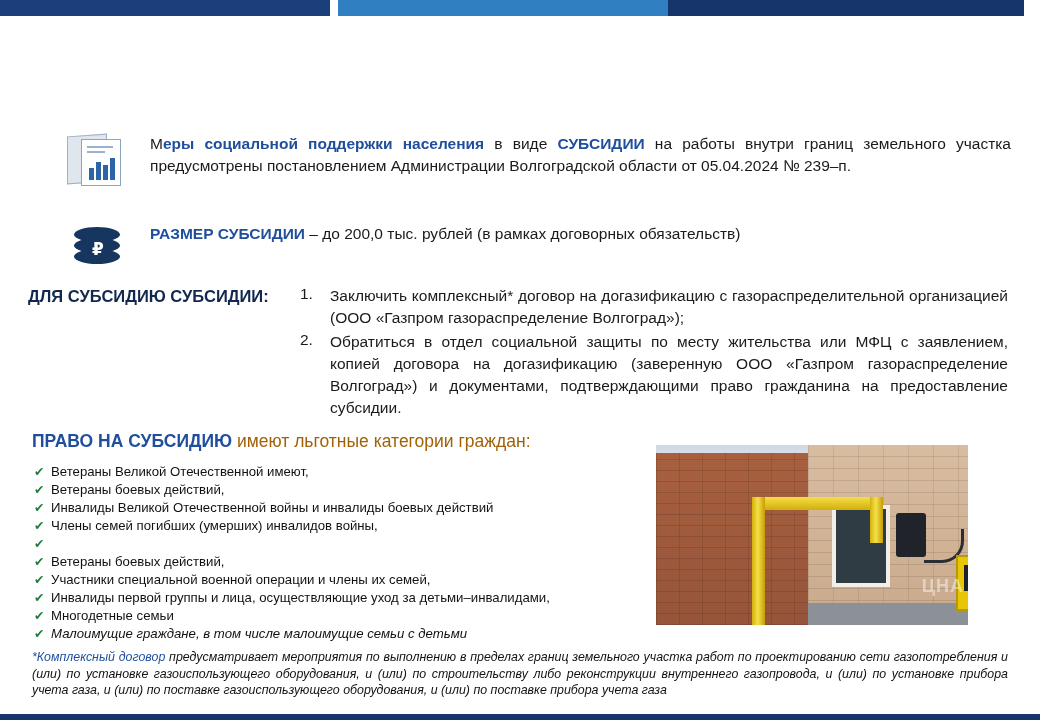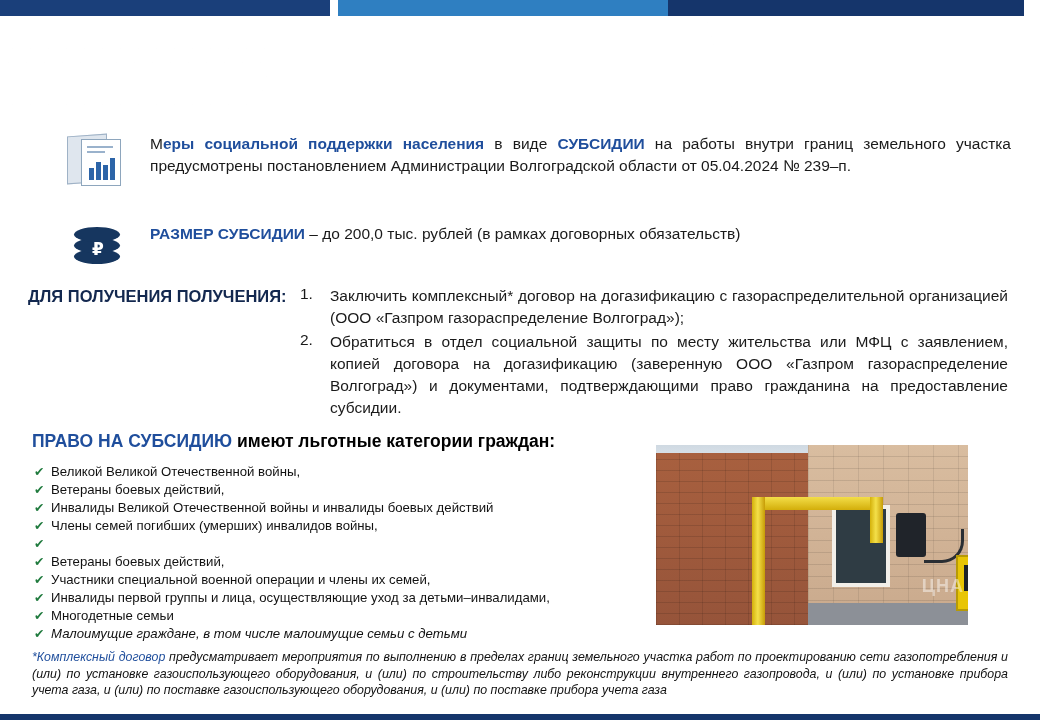--- a/index.html
+++ b/index.html
@@ -130,21 +130,21 @@
   .step { display: flex; margin-bottom: 2px; }
   .step-num { width: 30px; flex: 0 0 30px; font-size: 15.5px; color: #1a1a1a; }
   .step-text { flex: 1; font-size: 15.5px; color: #1a1a1a; line-height: 1.42; text-align: justify; }
 
   
   .rights-title {
     position: absolute; top: 312px; left: 32px;
     font-size: 17.5px; color: #13284f;
   }
   .rights-title .t1 { font-weight: bold; color: #1f4e9c; }
-  .rights-title .t2 { font-weight: bold; color: #000000; }
+  .rights-title .t2 { font-weight: normal; color: #a16207; }
 
   .rights-list {
     position: absolute; top: 344px; left: 34px; width: 610px;
   }
   .r-item { display: flex; align-items: flex-start; margin-bottom: 1px; }
   .r-check {
     width: 17px; flex: 0 0 17px; color: #1f7a3d; font-size: 12.5px; line-height: 17px;
     font-family: "DejaVu Sans", sans-serif;
   }
   .r-text { font-size: 13.2px; color: #111111; line-height: 17px; }
@@ -275,40 +275,40 @@
           <div class="ell e2"></div>
           <div class="ell e1"></div>
           <div class="rub">₽</div>
         </div>
       </div>
       <div class="para-text">
         <span class="b-blue">РАЗМЕР СУБСИДИИ</span><span> – до 200,0 тыс. рублей (в рамках договорных обязательств)</span>
       </div>
     </div>
 
-    <div class="steps-label">ДЛЯ ПОЛУЧЕНИЯ ПОЛУЧЕНИЯ:</div>
+    <div class="steps-label">ДЛЯ СУБСИДИЮ СУБСИДИИ:</div>
     <div class="steps">
       <div class="step">
         <div class="step-num">1.</div>
         <div class="step-text">Заключить комплексный* договор на догазификацию с газораспределительной организацией (ООО «Газпром газораспределение Волгоград»);</div>
       </div>
       <div class="step">
         <div class="step-num">2.</div>
         <div class="step-text">Обратиться в отдел социальной защиты по месту жительства или МФЦ с заявлением, копией договора на догазификацию (заверенную ООО «Газпром газораспределение Волгоград») и документами, подтверждающими право гражданина на предоставление субсидии.</div>
       </div>
     </div>
 
     <div class="rights-title">
       <span class="t1">ПРАВО НА СУБСИДИЮ</span><span class="t2">  имеют льготные категории граждан:</span>
     </div>
 
     <div class="rights-list">
       <div class="r-item">
         <div class="r-check">✔</div>
-        <div class="r-text">Великой Великой Отечественной войны,</div>
+        <div class="r-text">Ветераны Великой Отечественной имеют,</div>
       </div>
       <div class="r-item">
         <div class="r-check">✔</div>
         <div class="r-text">Ветераны боевых действий,</div>
       </div>
       <div class="r-item">
         <div class="r-check">✔</div>
         <div class="r-text">Инвалиды Великой Отечественной войны и инвалиды боевых действий</div>
       </div>
       <div class="r-item">

